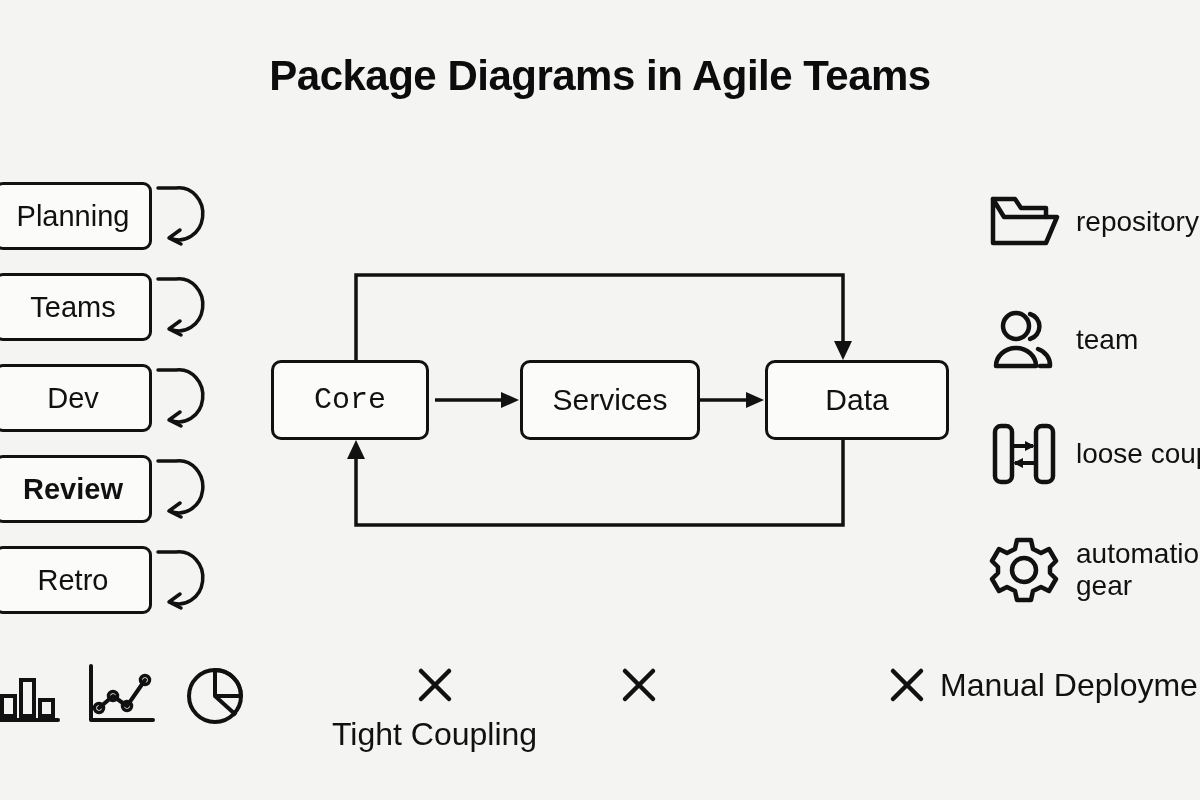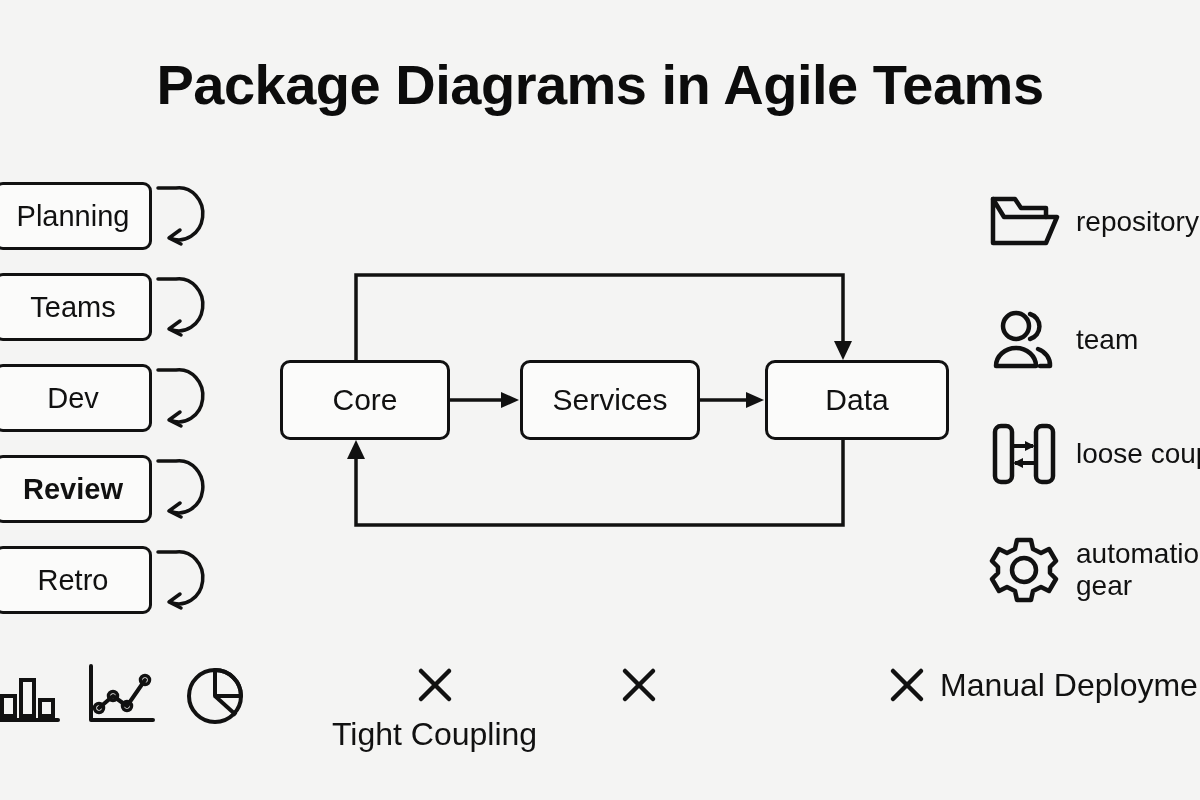--- a/index.html
+++ b/index.html
@@ -20,21 +20,21 @@
     overflow: hidden;
   }
 
   
   #page-title {
     position: absolute;
     top: 52px;
     left: 0;
     width: 1200px;
     text-align: center;
-    font-size: 56px;
+    font-size: 42px;
     font-weight: bold;
     letter-spacing: -0.5px;
     color: #0c0c0c;
     white-space: nowrap;
   }
 
   
   #lifecycle-column {
     position: absolute;
     left: 0;
@@ -93,21 +93,21 @@
     display: flex;
     align-items: center;
     justify-content: center;
   }
   .pkg-label {
     font-size: 30px;
     color: #111111;
     line-height: 1;
     white-space: nowrap;
   }
-  #pkg-core     { left: 280px; top: 360px; width: 170px; }
+  #pkg-core     { left: 271px; top: 360px; width: 158px; font-family: Liberation Mono, monospace; }
   #pkg-services { left: 520px; top: 360px; width: 180px; }
   #pkg-data     { left: 765px; top: 360px; width: 184px; }
 
   
   .legend-item {
     position: absolute;
     left: 988px;
     display: flex;
     align-items: center;
     gap: 16px;

